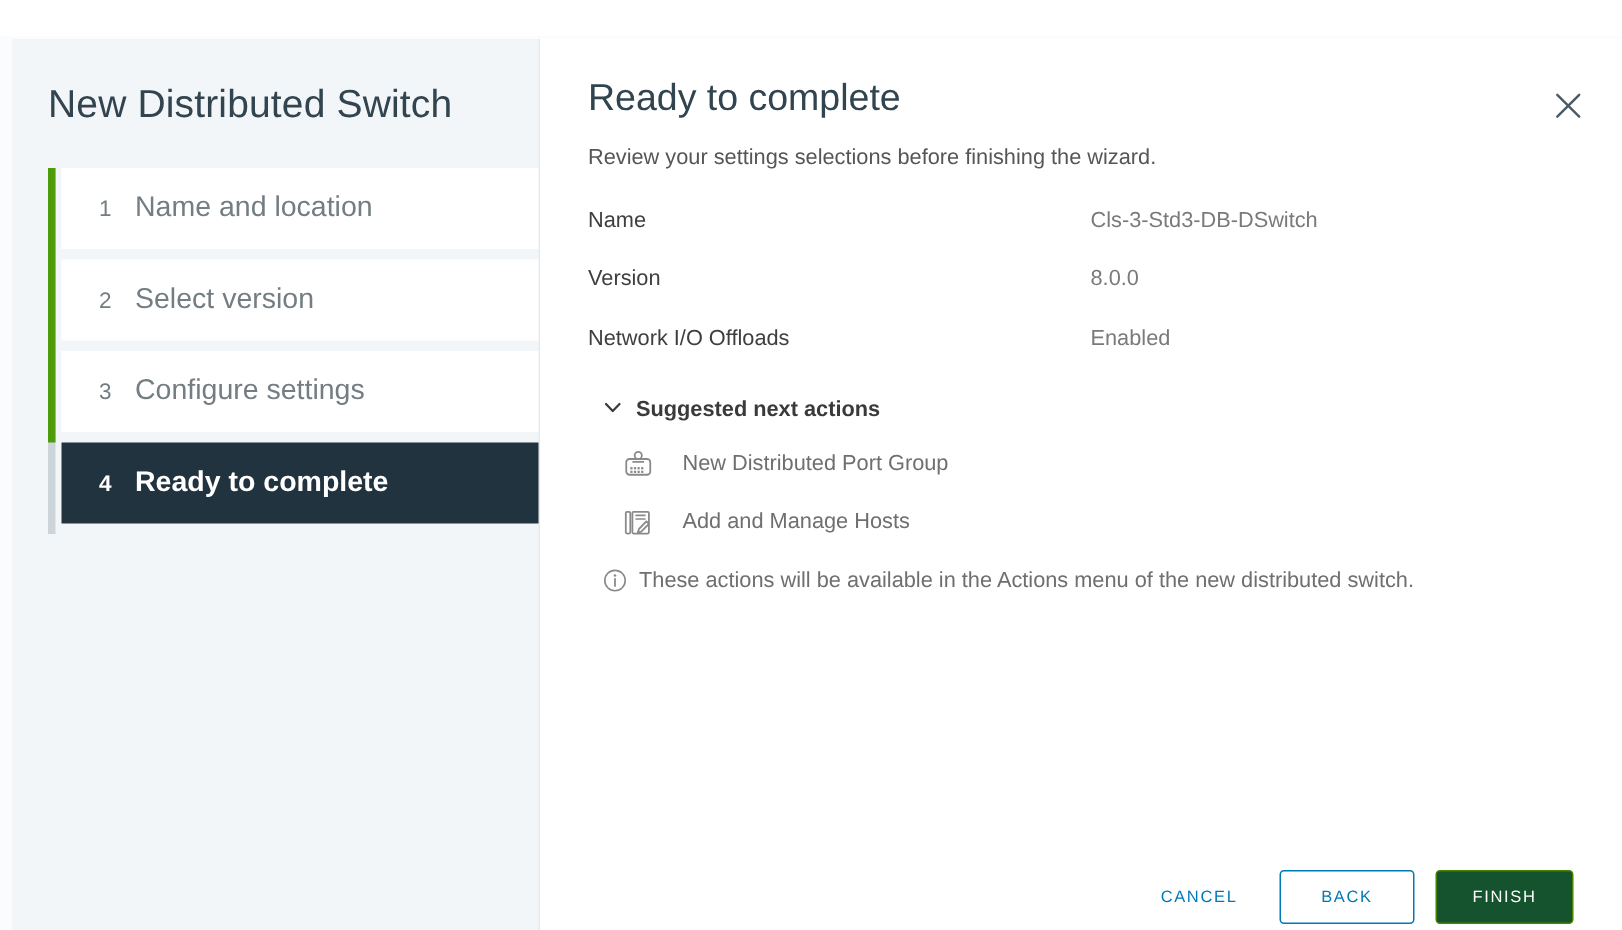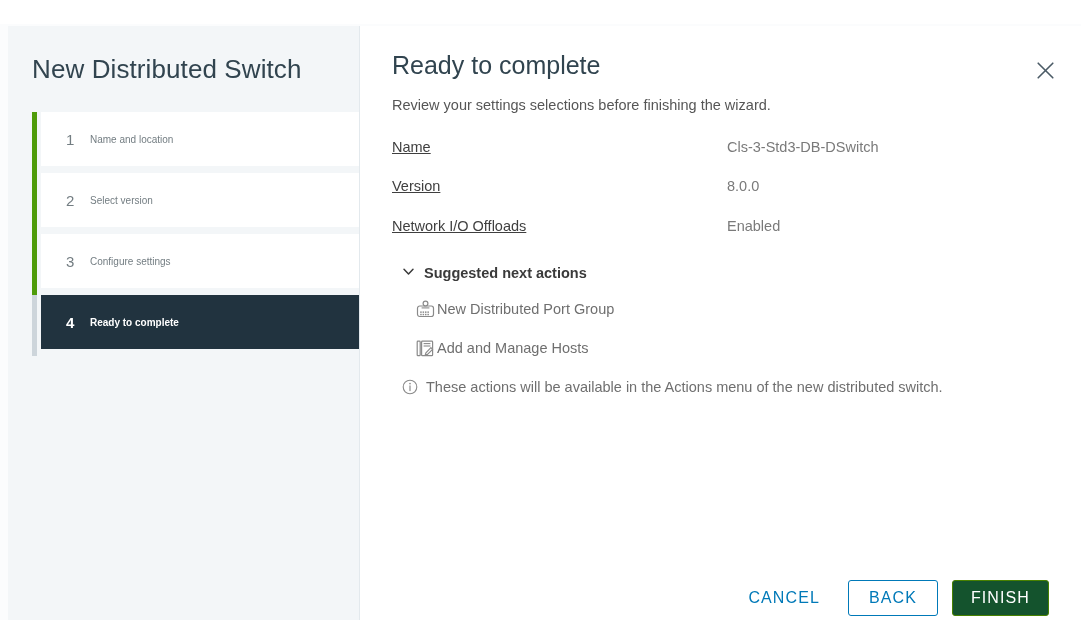--- a/index.html
+++ b/index.html
@@ -86,21 +86,21 @@
   }
   .step:last-child { margin-bottom: 0; }
 
   .step .num {
     font-size: 15px;
     color: #737d82;
     width: 24px;
     flex: 0 0 24px;
   }
   .step .label {
-    font-size: 10px;
+    font-size: 19px;
     color: #737d82;
   }
 
   .step.active {
     background: #21333f;
   }
   .step.active .num,
   .step.active .label {
     color: #ffffff;
     font-weight: bold;
@@ -156,21 +156,20 @@
   }
   .summary tr { vertical-align: top; }
   .summary td {
     padding: 0 0 20px 0;
     font-size: 14.5px;
     line-height: 1.34;
   }
   .summary td.key {
     width: 335px;
     color: #3f3f3f;
-    text-decoration: underline;
   }
   .summary td.val {
     color: #7a7a7a;
   }
 
   
   .suggested {
     margin-top: 9px;
   }
   .suggested-header {
@@ -188,21 +187,21 @@
     width: 13px;
     height: 13px;
   }
 
   .action-list {
     margin: 17px 0 0 22px;
   }
   .action-item {
     display: flex;
     align-items: center;
-    gap: 1px;
+    gap: 19px;
     margin-bottom: 17px;
     cursor: pointer;
   }
   .action-item .act-label {
     font-size: 14.5px;
     color: #6f6f6f;
   }
   .act-icon {
     width: 22px;
     height: 22px;
@@ -232,21 +231,21 @@
   .footer {
     position: absolute;
     right: 32px;
     bottom: 28px;
     display: flex;
     align-items: center;
     gap: 14px;
   }
   .btn {
     font-family: "Liberation Sans", sans-serif;
-    font-size: 16px;
+    font-size: 11px;
     letter-spacing: 1.1px;
     font-weight: 500;
     height: 36px;
     border-radius: 3px;
     cursor: pointer;
     box-sizing: border-box;
     display: inline-flex;
     align-items: center;
     justify-content: center;
   }

